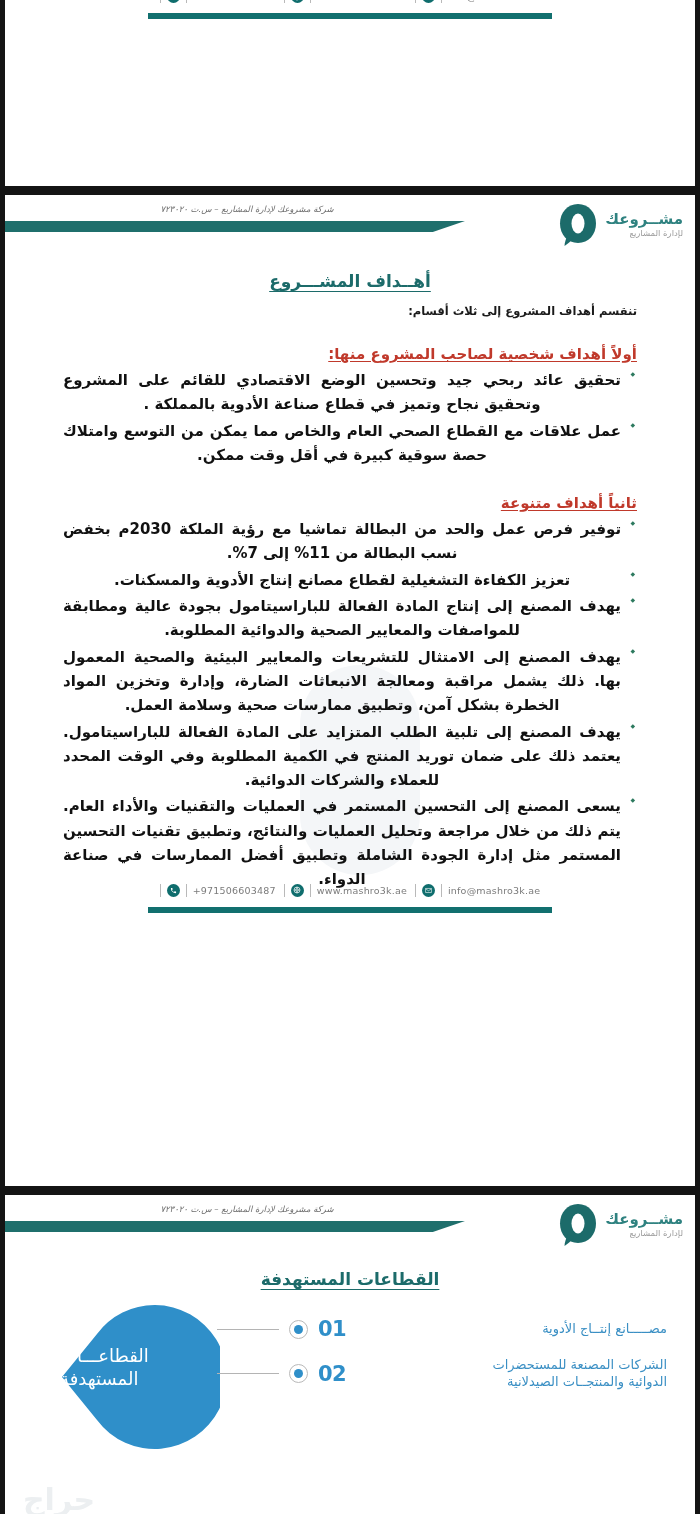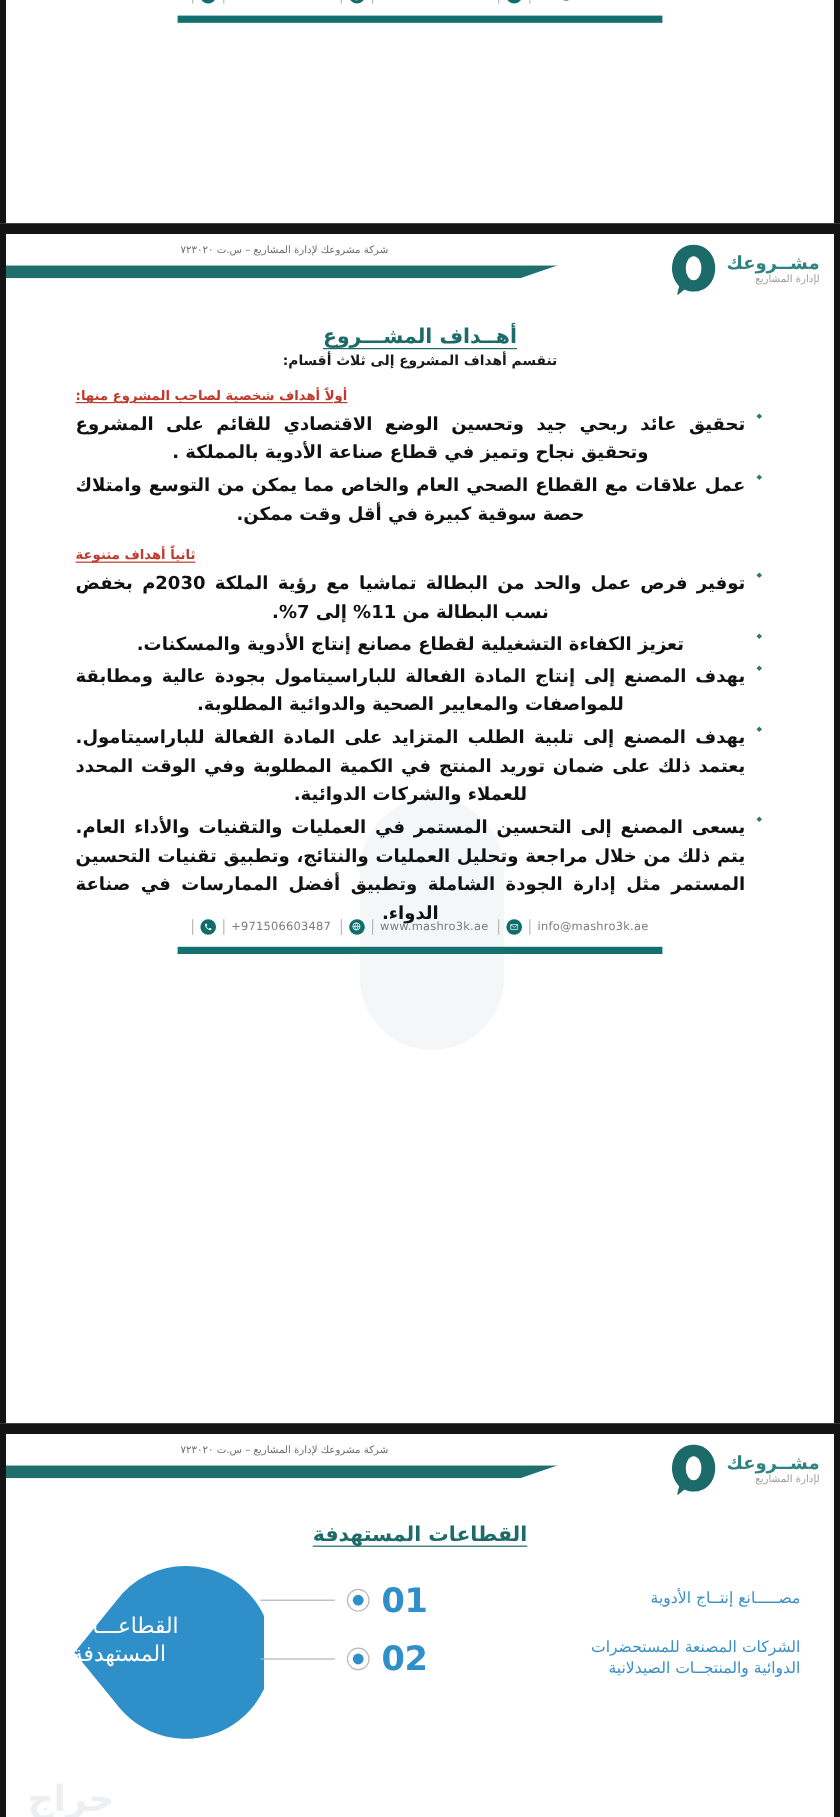--- a/index.html
+++ b/index.html
@@ -131,59 +131,60 @@
     top: 26px;
     left: 0;
     width: 460px;
     height: 11px;
     background: #1f6f6c;
     clip-path: polygon(0 0, 100% 0, 93% 100%, 0 100%);
   }
   .ribbon-text {
     position: absolute;
     top: 9px;
-    left: 2px;
+    left: 12px;
     width: 460px;
     text-align: center;
     font-size: 8.5px;
     color: #6d6d6d;
     direction: rtl;
+    font-style: italic;
   }
 
   
   .goals-body {
     padding: 0 58px 0 58px;
     direction: rtl;
     text-align: right;
   }
   .page-title {
     text-align: center;
     font-size: 17px;
     font-weight: 700;
     color: #1c6b6a;
     letter-spacing: 1.5px;
     text-decoration: underline;
     text-underline-offset: 4px;
     margin-top: 14px;
   }
   .page-subtitle {
-    text-align: center;
+    text-align: right;
     font-size: 11.5px;
     font-weight: 700;
     color: #1a1a1a;
-    margin-top: 2px;
+    margin-top: 13px;
   }
   .sec-head {
-    font-size: 11px;
+    font-size: 15px;
     font-weight: 700;
     color: #c0392b;
     text-decoration: underline;
     text-underline-offset: 2px;
-    margin-top: 16px;
-    text-align: left;
+    margin-top: 27px;
+    text-align: right;
   }
   ul.bullets { list-style: none; margin-top: 5px; }
   ul.bullets li {
     position: relative;
     font-size: 15px;
     font-weight: 700;
     color: #111;
     line-height: 1.62;
     padding-right: 16px;
     margin-bottom: 2px;
@@ -277,21 +278,21 @@
     order: 2;
     background: #fff;
   }
   .row-dot i {
     width: 9px; height: 9px;
     border-radius: 50%;
     background: #2f8fc9;
     display: block;
   }
   .row-num {
-    font-size: 28px;
+    font-size: 21px;
     font-weight: 700;
     color: #2f8fc9;
     direction: ltr;
     flex: 0 0 auto;
     order: 1;
     letter-spacing: -.5px;
   }
   .row-text {
     font-size: 13px;
     color: #3a8fc4;
@@ -385,20 +386,21 @@
       <ul class="bullets">
         <li>تحقيق عائد ربحي جيد وتحسين الوضع الاقتصادي للقائم على المشروع وتحقيق نجاح وتميز في قطاع صناعة الأدوية بالمملكة .</li>
         <li>عمل علاقات مع القطاع الصحي العام والخاص مما يمكن من التوسع وامتلاك حصة سوقية كبيرة في أقل وقت ممكن.</li>
       </ul>
 
       <div class="sec-head">ثانياً أهداف متنوعة</div>
       <ul class="bullets">
         <li>توفير فرص عمل والحد من البطالة تماشيا مع رؤية الملكة 2030م بخفض نسب البطالة من 11% إلى 7%.</li>
         <li>تعزيز الكفاءة التشغيلية لقطاع مصانع إنتاج الأدوية والمسكنات.</li>
         <li>يهدف المصنع إلى إنتاج المادة الفعالة للباراسيتامول بجودة عالية ومطابقة للمواصفات والمعايير الصحية والدوائية المطلوبة.</li>
+        <li>يهدف المصنع إلى الامتثال للتشريعات والمعايير البيئية والصحية المعمول بها. ذلك يشمل مراقبة ومعالجة الانبعاثات الضارة، وإدارة وتخزين المواد الخطرة بشكل آمن، وتطبيق ممارسات صحية وسلامة العمل.</li>
         <li>يهدف المصنع إلى تلبية الطلب المتزايد على المادة الفعالة للباراسيتامول. يعتمد ذلك على ضمان توريد المنتج في الكمية المطلوبة وفي الوقت المحدد للعملاء والشركات الدوائية.</li>
         <li>يسعى المصنع إلى التحسين المستمر في العمليات والتقنيات والأداء العام. يتم ذلك من خلال مراجعة وتحليل العمليات والنتائج، وتطبيق تقنيات التحسين المستمر مثل إدارة الجودة الشاملة وتطبيق أفضل الممارسات في صناعة الدواء.</li>
       </ul>
     </div>
 
     <div class="footer">
       <div class="footer-inner">
         <div class="f-item">
           <span class="f-bar"></span>
           <span class="f-ico">

